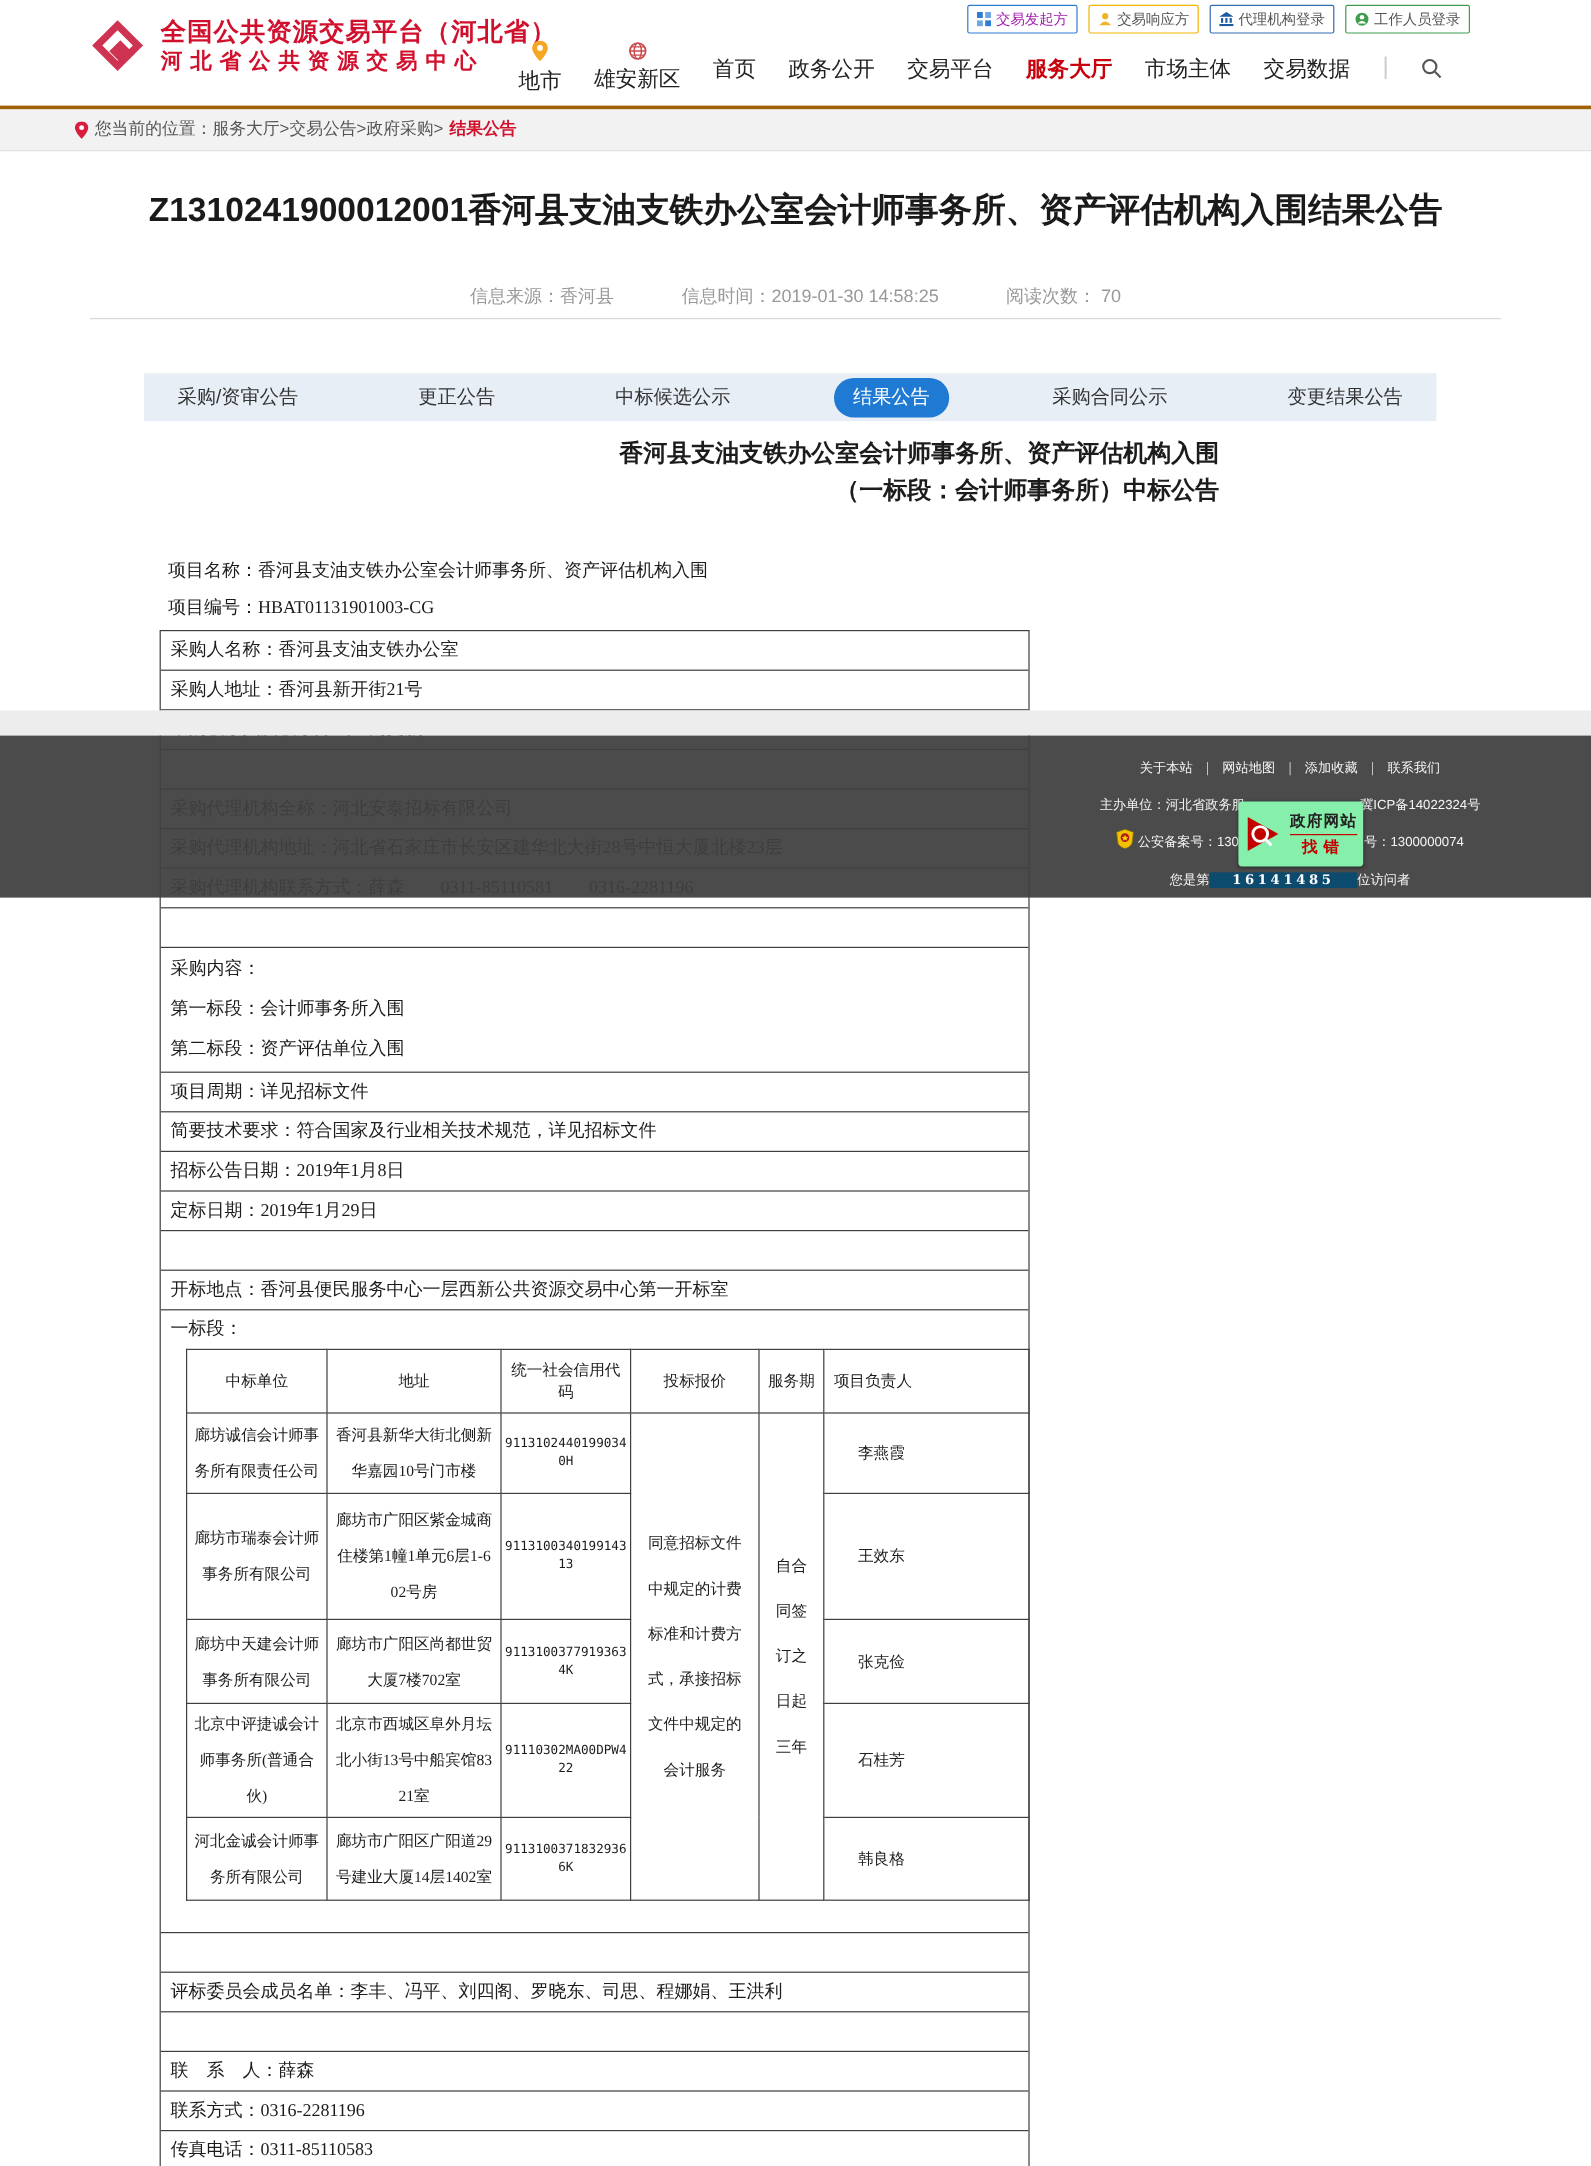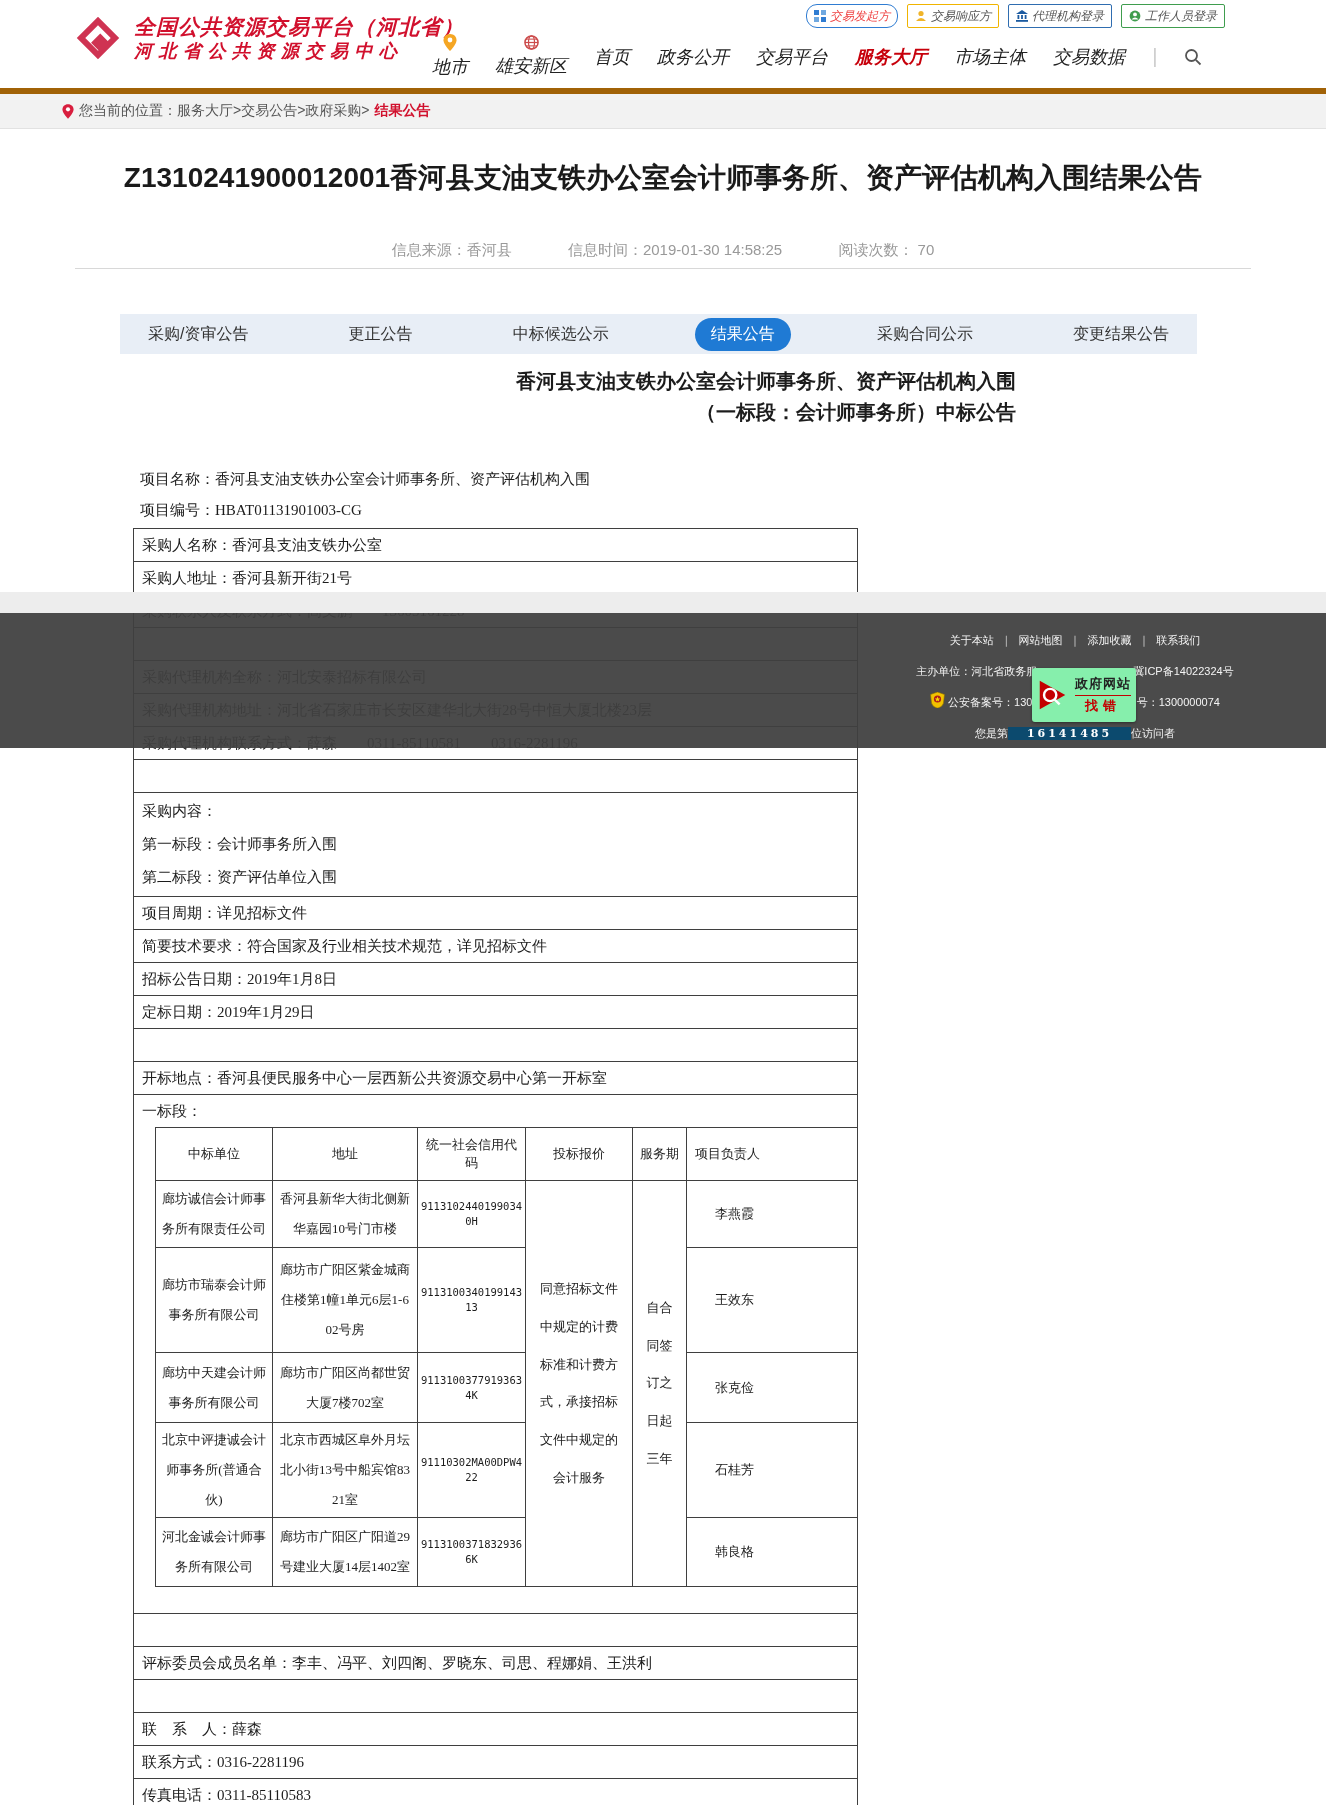--- a/index.html
+++ b/index.html
@@ -1,28 +1,28 @@
 <!DOCTYPE html>
 <html><head>
 <meta charset="utf-8">
 <style>
   html,body{margin:0;padding:0;background:#fff;}
   .page{position:relative;width:1326px;height:1805px;overflow:hidden;background:#fff;
         font-family:"Liberation Sans","DejaVu Sans",sans-serif;color:#222;}
   
-  .site-header{position:relative;height:88px;background:#fff;border-bottom:6px solid #a16207;font-style:italic;}
+  .site-header{position:relative;height:88px;background:#fff;border-bottom:3px solid #a16207;}
   .logo-wrap{position:absolute;left:72px;top:12px;display:flex;align-items:center;gap:10px;}
   .logo-mark{width:52px;height:52px;}
   .logo-text{color:#d1102d;font-weight:bold;line-height:1.25;}
   .logo-line1{font-size:21px;letter-spacing:1px;}
   .logo-line2{font-size:18px;letter-spacing:6.5px;}
   .login-row{position:absolute;left:806px;top:4px;display:flex;gap:9px;}
   .login-btn{display:flex;align-items:center;gap:4px;height:20px;padding:1px 7px;background:#fff;
              border:1px solid #999;border-radius:2px;font-size:12px;color:#555;cursor:pointer;white-space:nowrap;}
-  .login-btn.b1{border-color:#2f7cd2;color:#ef4444;border-radius:11px;}
+  .login-btn.b1{border-color:#2f7cd2;color:#a21caf;}
   .login-btn.b2{border-color:#f0b400;}
   .login-btn.b3{border-color:#2f6db0;}
   .login-btn.b4{border-color:#3f9d4e;}
   .main-nav{position:absolute;left:432px;top:34px;right:86px;display:flex;align-items:center;gap:27px;
             font-size:18px;color:#222;}
   .nav-item{display:flex;align-items:center;gap:4px;cursor:pointer;white-space:nowrap;flex-direction:column;}
   .nav-item.active{color:#c7000b;font-weight:bold;}
   .nav-sep{color:#ccc;font-size:20px;}
   
   .crumb-bar{height:34px;background:#f2f2f2;border-bottom:1px solid #e2e2e2;display:flex;align-items:center;

